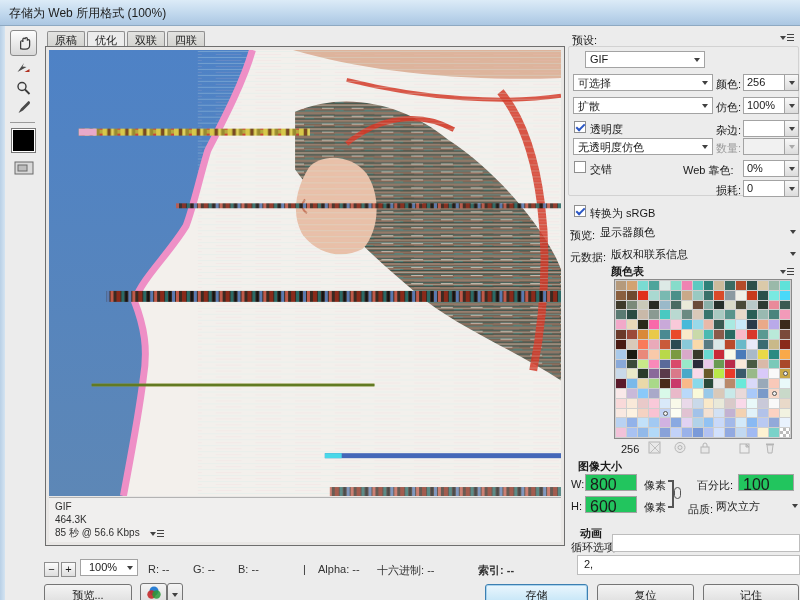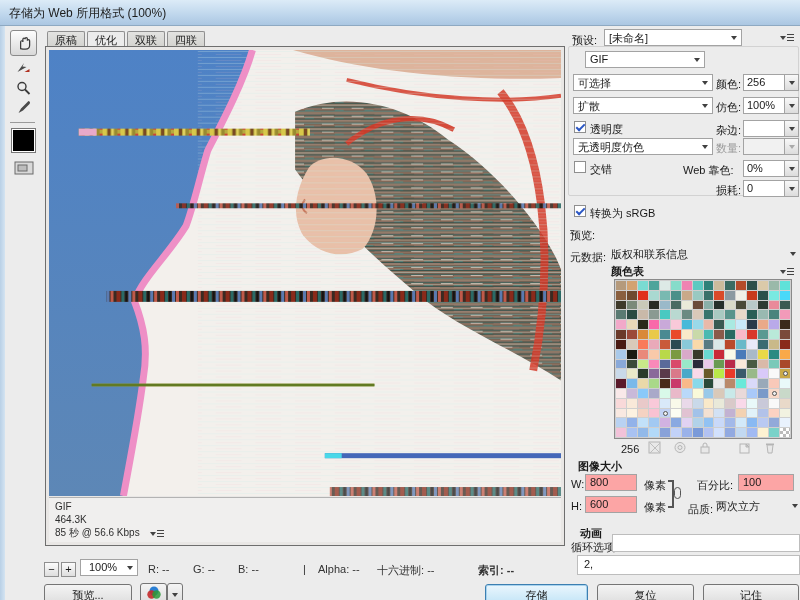--- a/index.html
+++ b/index.html
@@ -67,22 +67,22 @@
     grid-template-columns:repeat(16,1fr); grid-auto-rows:1fr; gap:1px; padding:1px; }
   .ctable .cell { position:relative; }
   .ctable .cell.marked::after { content:""; position:absolute; left:3px; top:2px; width:3px; height:3px;
     border:1px solid #555; border-radius:50%; background:#eee; }
   .ctable .cell.transp { background:
     linear-gradient(45deg,#bbb 25%,transparent 25%,transparent 75%,#bbb 75%) 0 0/6px 6px,
     linear-gradient(45deg,#bbb 25%,#fff 25%,#fff 75%,#bbb 75%) 3px 3px/6px 6px; }
   .cticon { position:absolute; top:441px; width:14px; height:13px; opacity:.55; }
 
   
-  .input { position:absolute; height:17px; background:#fca5a5; border:1px solid #a3a3a3;
-    padding:1px 3px 0 4px; font-size:11px; }
+  .input { position:absolute; height:17px; background:#22c55e; border:1px solid #a3a3a3;
+    padding:1px 3px 0 4px; font-size:16px; }
 
   
   .sqbtn { position:absolute; width:15px; height:15px; border:1px solid #8f8f8f;
     background:linear-gradient(#fbfbfb,#dedede); text-align:center; line-height:13px; font-size:11px; }
   .ro { position:absolute; top:563px; font-size:11px; color:#333; }
 
   
   .btn { position:absolute; height:22px; border:1px solid #757575; border-radius:3px;
     background:linear-gradient(#f4f4f4,#dcdcdc); text-align:center; padding-top:3px; font-size:11px; }
   .btn.primary { border:1px solid #3c7fb1; background:linear-gradient(#eaf6fd,#bfe3f6);
@@ -244,23 +244,20 @@
       <circle cx="8" cy="6" r="4.5" fill="#2a7fd4"></circle>
       <circle cx="5.5" cy="9.5" r="4.2" fill="#c42a2a" opacity="0.9"></circle>
       <circle cx="10.5" cy="9.5" r="4.2" fill="#2a9a3a" opacity="0.85"></circle>
     </svg>
   </div>
   <div class="btn" style="left:167px; top:583px; width:16px;"><span class="arr"></span></div>
 
   <div class="groupbox" style="left:568px; top:46px; width:231px; height:150px;"></div>
 
   <span class="lbl" style="left:572px; top:33px;">预设:</span>
-  <div class="combo" style="left:604px; top:29px; width:138px;">
-    <span>[未命名]</span><span class="arr"></span>
-  </div>
   <span class="pmenu" style="left:780px; top:32px;"></span>
 
   <div class="combo" style="left:585px; top:51px; width:120px;">
     <span>GIF</span><span class="arr"></span>
   </div>
 
   <div class="combo" style="left:573px; top:74px; width:140px;">
     <span>可选择</span><span class="arr"></span>
   </div>
   <span class="lbl" style="left:716px; top:77px;">颜色:</span>
@@ -306,20 +303,23 @@
   <span class="lbl" style="left:716px; top:183px;">损耗:</span>
   <div class="val" style="left:743px; top:180px; width:42px;"><span>0</span></div>
   <div class="dbtn" style="left:784px; top:180px;">
       <span class="arr"></span>
     </div>
 
   <div class="cb on" style="left:574px; top:205px;"></div>
   <span class="lbl" style="left:590px; top:206px;">转换为 sRGB</span>
 
   <span class="lbl" style="left:570px; top:228px;">预览:</span>
+  <div class="combo flat" style="left:600px; top:224px; width:198px;">
+    <span>显示器颜色</span><span class="arr" style="right:2px;"></span>
+  </div>
 
   <span class="lbl" style="left:570px; top:250px;">元数据:</span>
   <div class="combo flat" style="left:611px; top:246px; width:187px;">
     <span>版权和联系信息</span><span class="arr" style="right:2px;"></span>
   </div>
 
   <span class="lbl" style="left:575px; top:264px; font-weight:bold;padding-left:36px;">颜色表</span>
   <span class="pmenu" style="left:780px; top:266px;"></span>
   <div class="ctable" id="ctable">
       <div class="cell" style="background: rgb(181, 154, 124);"></div>

